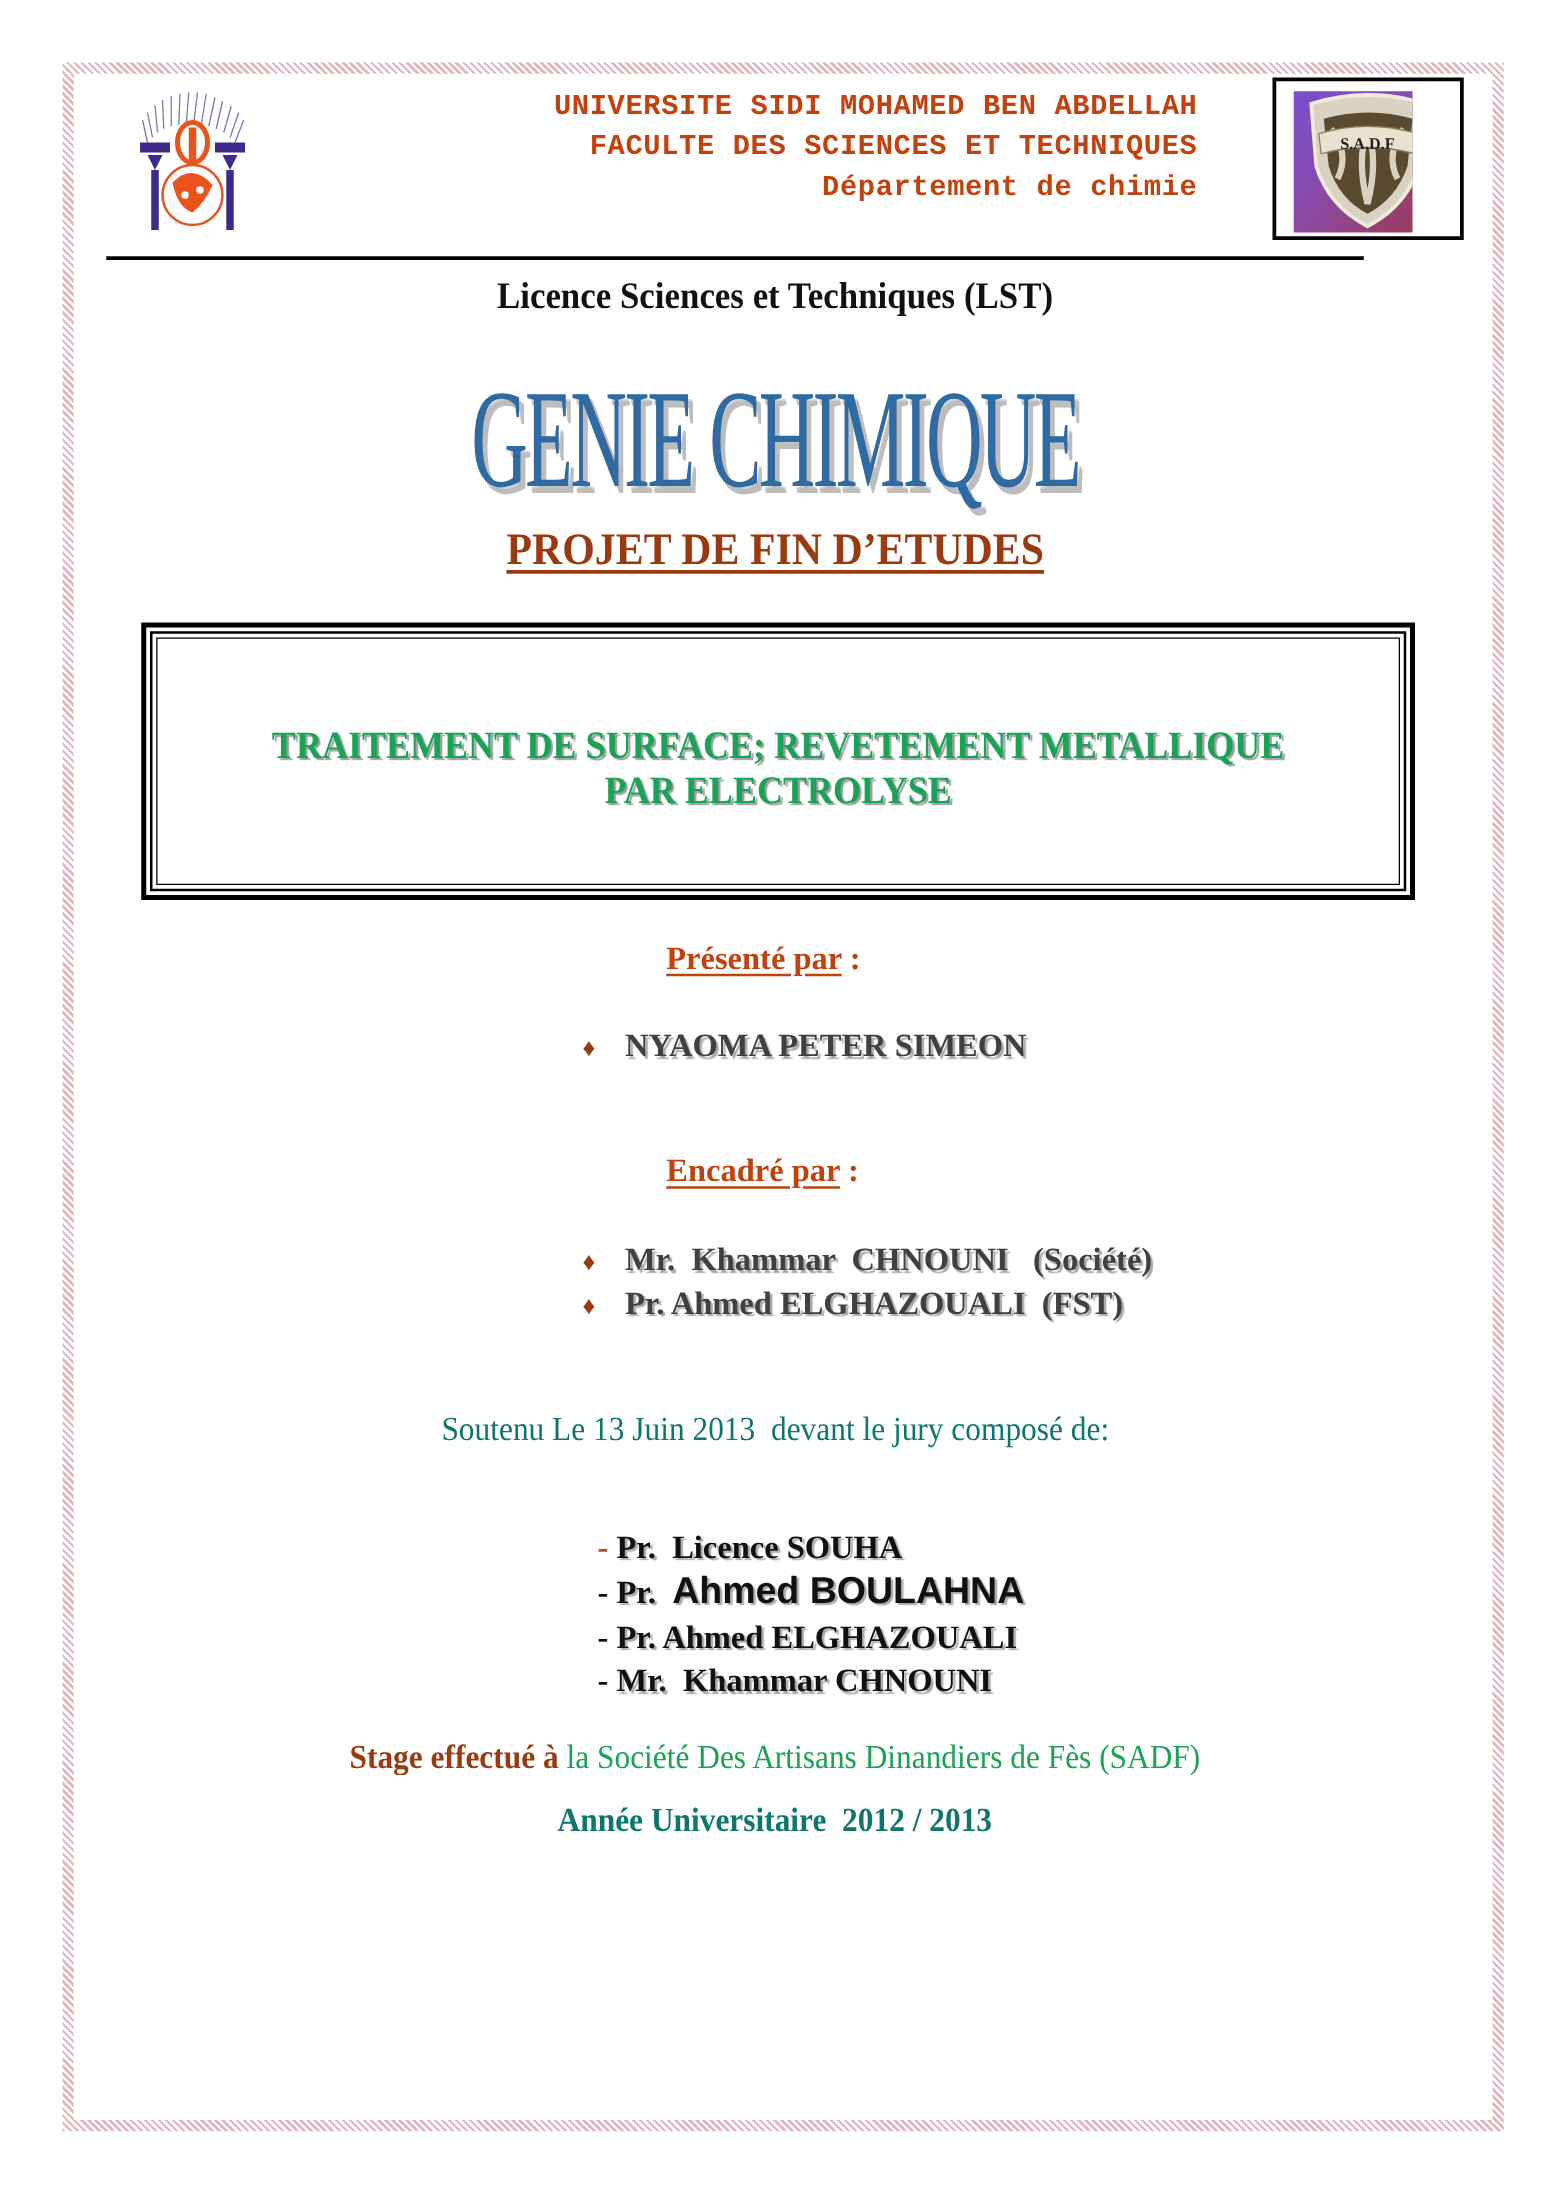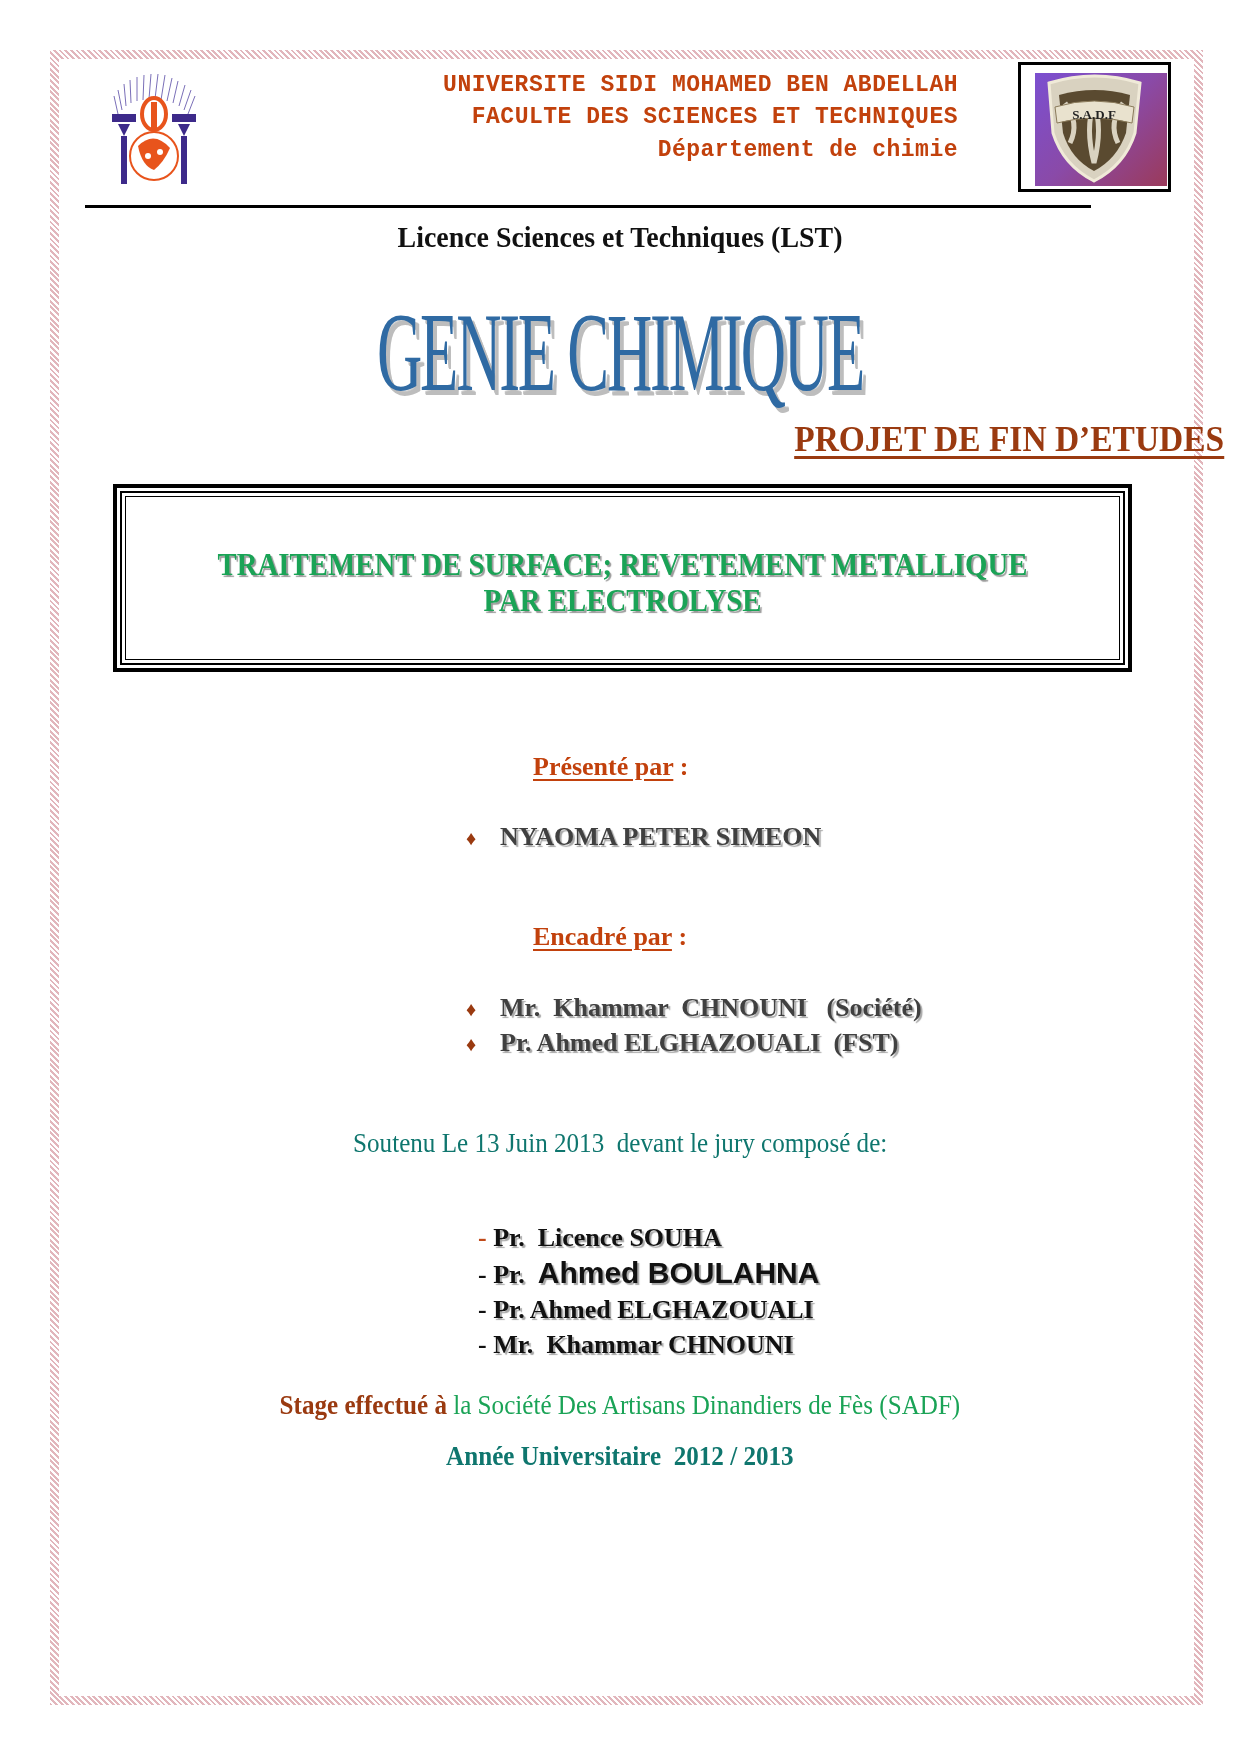--- a/index.html
+++ b/index.html
@@ -9,32 +9,32 @@
     border:9px solid transparent;
     border-image: repeating-linear-gradient(45deg, #e2b6bc 0 2px, #ffffff 2px 4px) 9;
   }
   .abs { position:absolute; }
   .center { left:0; width:1240px; text-align:center; }
 
   
   .uni-logo { left:108px; top:70px; width:92px; height:118px; }
   .header-text { left:258px; width:700px; text-align:right; font-family:"Liberation Mono", monospace; font-weight:bold; color:#c2410c; font-size:23px; letter-spacing:0.5px; }
   .sadf-frame { left:1018px; top:62px; width:153px; height:130px; border:3px solid #000; box-sizing:border-box; background:#fff; }
-  .sadf-img { position:absolute; left:14px; top:8px; width:132px; height:113px; background:linear-gradient(135deg,#7b4fd0 0%,#8a4aa8 50%,#9b3a5a 100%); overflow:hidden; }
+  .sadf-img { position:absolute; left:14px; top:8px; width:95px; height:113px; background:linear-gradient(135deg,#7b4fd0 0%,#8a4aa8 50%,#9b3a5a 100%); overflow:hidden; }
   .header-rule { left:85px; top:205px; width:1006px; height:3px; background:#000; }
 
   .lst-title { top:220px; font-size:30px; font-weight:bold; color:#111; transform:scaleX(0.93); }
   .genie { top:292px; font-size:112px; line-height:120px; font-weight:normal; color:#2f6aa3; letter-spacing:-4px;
            transform:scaleX(0.56); transform-origin:50% 50%;
            text-shadow: 7px 5px 0 #bdbdbd, 6px 4px 0 #cfcfcf; }
-  .pfe { top:418px; font-size:36px; font-weight:bold; color:#9a3a10;text-align:right; }
+  .pfe { top:418px; font-size:36px; font-weight:bold; color:#9a3a10; }
   .pfe span { text-decoration:underline; text-decoration-thickness:3px; text-underline-offset:5px; display:inline-block; transform:scaleX(0.93); }
 
   
-  .title-box { left:113px; top:484px; width:1019px; height:188px; box-sizing:border-box; border:4px solid #000; padding:3px; }
+  .title-box { left:113px; top:498px; width:1019px; height:222px; box-sizing:border-box; border:4px solid #000; padding:3px; }
   .title-box-inner1 { width:100%; height:100%; box-sizing:border-box; border:2px solid #000; padding:3px; }
   .title-box-inner2 { width:100%; height:100%; box-sizing:border-box; border:1px solid #000; display:flex; align-items:center; justify-content:center; flex-direction:column; }
   .thesis-title { font-size:31px; font-weight:bold; color:#1aa356; text-align:center; line-height:36px; text-shadow:2px 2px 1px #9a9a9a; transform:scaleX(0.93); margin-top:10px; }
 
   .section-label { font-size:26px; font-weight:bold; color:#c2410c; }
   .section-label .u { text-decoration:underline; text-decoration-thickness:2px; text-underline-offset:4px; }
   .bullet { color:#9a3a10; font-size:20px; display:inline-block; width:34px; }
   .person { font-size:26px; font-weight:bold; color:#404040; text-shadow:2px 2px 1px #a8a8a8; white-space:pre; }
 
   .soutenu { top:1128px; font-size:27px; font-weight:normal; color:#0f766e; }

